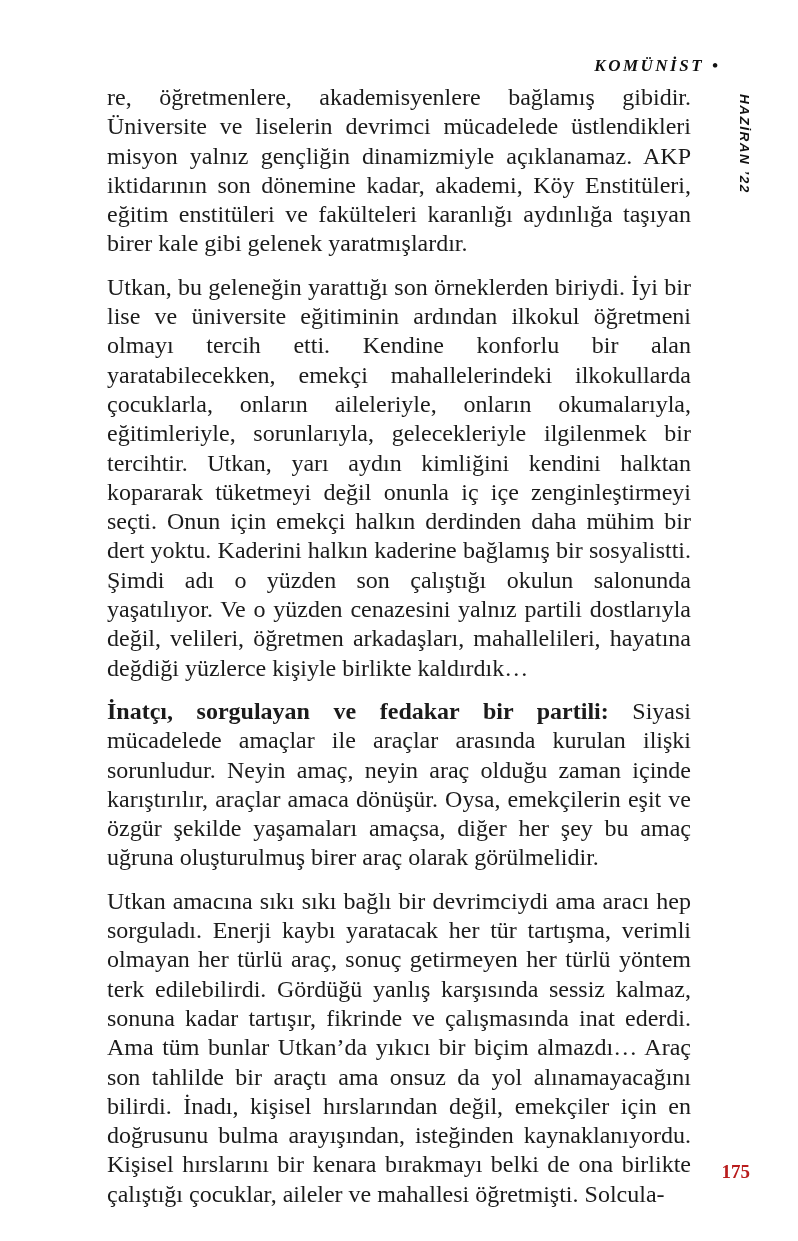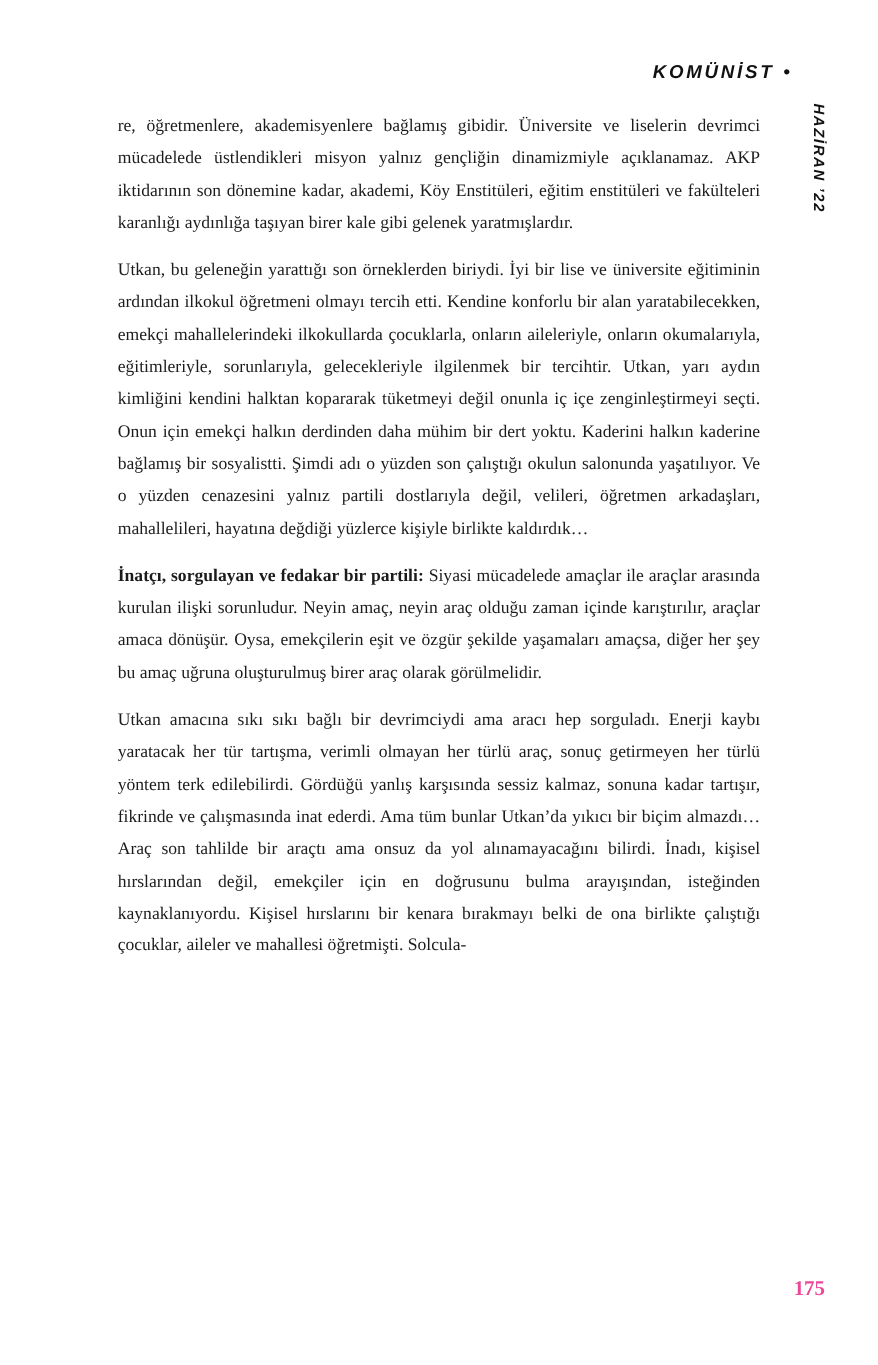--- a/index.html
+++ b/index.html
@@ -13,21 +13,21 @@
     height: 1241px;
     background: #ffffff;
     font-family: "Liberation Serif", serif;
     color: #1b1b1b;
     overflow: hidden;
   }
   .running-head {
     position: absolute;
     top: 56px;
     right: 80px;
-    font-family: Liberation Sans, sans-serif;
+    font-family: Liberation Serif, serif;
     font-weight: bold;
     font-style: italic;
     font-size: 17px;
     letter-spacing: 2.5px;
     color: #111111;
     white-space: nowrap;
   }
   .running-head .bullet {
     margin-left: 8px;
     letter-spacing: 0;
@@ -40,44 +40,44 @@
     font-family: "Liberation Sans", sans-serif;
     font-weight: bold;
     font-style: italic;
     font-size: 13.5px;
     letter-spacing: 1.5px;
     color: #111111;
     white-space: nowrap;
   }
   .text-block {
     position: absolute;
-    top: 100px;
+    top: 83px;
     left: 107px;
     width: 584px;
     text-align: justify;
-    font-size: 16px;
+    font-size: 24px;
     line-height: 29.3px;
   }
   .text-block p {
     margin: 0 0 14px 0;
   }
   .text-block p:last-child {
     margin-bottom: 0;
   }
   .lead {
     font-weight: bold;
   }
   .page-number {
     position: absolute;
     right: 48px;
     bottom: 58px;
     font-family: "Liberation Serif", serif;
     font-weight: bold;
     font-size: 19px;
-    color: #ec4899;
+    color: #b91c1c;
   }
 </style>
 </head>
 <body>
 
 <div class="page">
 
   <div class="running-head">
     <span>KOMÜNİST</span><span class="bullet">•</span>
   </div>

